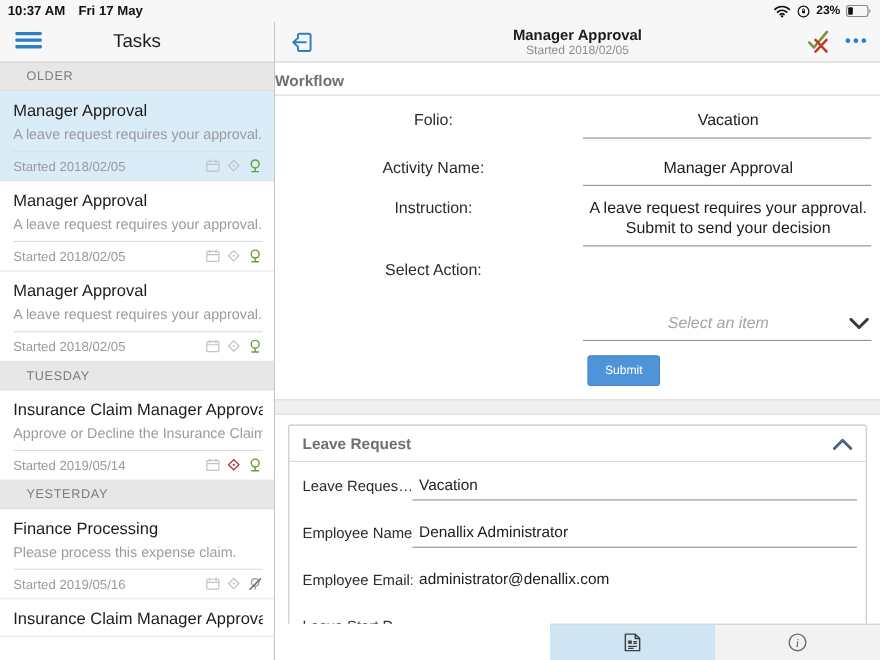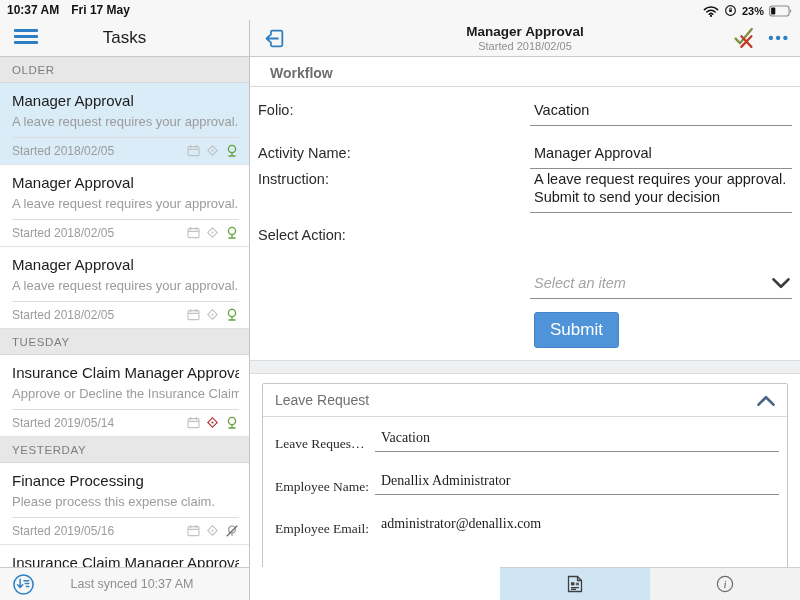--- a/index.html
+++ b/index.html
@@ -4,33 +4,33 @@
 <style>
   * { margin:0; padding:0; box-sizing:border-box; }
   html,body { width:800px; height:600px; overflow:hidden; background:#fff;
     font-family:"Liberation Sans", sans-serif; -webkit-font-smoothing:antialiased; }
   .stage { position:relative; width:800px; height:600px; background:#0f172a; }
 
   
   .statusbar { position:absolute; top:0; left:0; right:0; height:20px; background:#f7f7f7;
     display:flex; align-items:center; justify-content:space-between; padding:0 7px; z-index:30; }
   .sb-left { display:flex; gap:12px; font-size:12px; font-weight:bold; color:#111; }
-  .sb-right { display:flex; align-items:flex-end; gap:5px; font-size:11px; font-weight:bold; color:#111; }
+  .sb-right { display:flex; align-items:center; gap:5px; font-size:11px; font-weight:bold; color:#111; }
 
   
   .sidebar { position:absolute; top:20px; left:0; width:250px; bottom:0; background:#fff;
     border-right:1px solid #c3c3c3; }
   .side-header { position:relative; height:37px; background:#f7f7f7; border-bottom:1px solid #c8c8c8;
     display:flex; align-items:center; justify-content:center; }
   .side-title { font-size:17px; color:#1c1c1c; }
   .hamburger { position:absolute; left:14px; top:9px; width:24px; height:18px; cursor:pointer; }
   .hamburger span { display:block; height:2.5px; background:#2c7fc4; margin-bottom:3.6px; border-radius:1px; }
   .task-list { position:absolute; top:37px; left:0; right:0; bottom:0; overflow:hidden; }
   .section-hdr { height:26px; line-height:26px; background:#e7e7e7; color:#7d7d7d; font-size:11.5px;
-    letter-spacing:.6px; padding-left:12px; border-bottom:1px solid #d8d8d8; }
+    letter-spacing:.6px; padding-left:24px; border-bottom:1px solid #d8d8d8; }
   .task { background:#fff; border-bottom:1px solid #e2e2e2; padding:9px 10px 6px 12px; }
   .task.selected { background:#d9ecf8; }
   .t-title { font-size:15px; color:#1c1c1c; line-height:18px; white-space:nowrap; overflow:hidden; }
   .t-desc { font-size:13px; color:#9b9b9b; line-height:17px; margin-top:3px; white-space:nowrap; overflow:hidden; }
   .t-foot { margin-top:7px; border-top:1px solid #dcdcdc; padding-top:5px; height:21px;
     display:flex; align-items:center; justify-content:space-between; }
   .t-started { font-size:12px; color:#9b9b9b; }
   .t-icons { display:flex; align-items:center; gap:6px; }
   .side-foot { position:absolute; bottom:0; left:0; width:249px; height:33px; background:#f7f7f7;
     border-top:1px solid #c8c8c8; display:flex; align-items:center; z-index:20; }
@@ -41,43 +41,43 @@
   .main { position:absolute; top:20px; left:250px; right:0; bottom:0; background:#fff; }
   .main-header { position:relative; height:37px; background:#f7f7f7; border-bottom:1px solid #c8c8c8; }
   .back-btn { position:absolute; left:13px; top:7px; cursor:pointer; }
   .mh-center { position:absolute; left:0; right:0; top:3px; text-align:center; }
   .mh-title { font-size:13.5px; font-weight:bold; color:#1c1c1c; line-height:17px; }
   .mh-sub { font-size:11px; color:#8f8f8f; line-height:13px; }
   .mh-right { position:absolute; right:10px; top:6px; display:flex; align-items:center; gap:12px; }
   .more-dots { color:#2c7fc4; font-size:15px; font-weight:bold; letter-spacing:2px; cursor:pointer; line-height:24px; }
 
   .main-body { position:absolute; top:37px; left:0; right:0; bottom:33px; overflow:hidden; background:#fff; }
-  .wf-heading { padding:8px 0 5px 20px; font-size:14px; font-weight:bold; color:#6f6f6f;
+  .wf-heading { padding:8px 0 5px 0; font-size:14px; font-weight:bold; color:#6f6f6f;
     border-bottom:1px solid #d9d9d9; }
   .form-area { padding-left:8px; }
-  .frow { display:flex; align-items:flex-start; }
+  .frow { display:flex; align-items:flex-start;text-align:center; }
   .frow.r1 { margin-top:14px; } .frow.r2 { margin-top:18px; }
-  .frow.r3 { margin-top:1px; } .frow.r4 { margin-top:13px; }
+  .frow.r3 { margin-top:12px; } .frow.r4 { margin-top:13px; }
   .flabel { width:272px; font-size:14.5px; color:#2b2b2b; padding-top:1px; }
   .fvalue { flex:1; margin-right:8px; border-bottom:1px solid #8f8f8f;
     padding:0 2px 6px 4px; font-size:14.5px; color:#1c1c1c; line-height:18px; }
   .fvalue .iline { display:block; }
   .select-box { display:flex; align-items:center; cursor:pointer;margin-top:48px; }
   .placeholder { font-style:italic; color:#a5a5a5; flex:1; }
   .submit-btn { margin:13px 0 0 276px; background:#4f94d9; border:1px solid #4385c8; color:#fff;
-    font-size:17px; padding:7px 15px; border-radius:3px; cursor:pointer;
+    font-size:11px; padding:7px 15px; border-radius:3px; cursor:pointer;
     font-family:"Liberation Sans", sans-serif; }
   .section-gap { margin-top:12px; height:14px; background:#eef0f1;
     border-top:1px solid #dcdcdc; border-bottom:1px solid #dcdcdc; }
 
   .card { margin:9px 12px 0 12px; border:1px solid #c6c6c6; border-radius:2px; background:#fff; height:300px; }
   .card-header { display:flex; align-items:center; justify-content:space-between;
     padding:8px 12px; border-bottom:1px solid #d9d9d9; }
-  .card-title { font-size:14px; font-weight:normal; color:#6f6f6f; }
-  .crow { display:flex; align-items:flex-end; padding:0 8px 0 12px;font-family:Liberation Serif, serif; }
+  .card-title { font-size:14px; font-weight:bold; color:#6f6f6f; }
+  .crow { display:flex; align-items:flex-start; padding:0 8px 0 12px; }
   .crow.c1 { padding-top:12px; } .crow.c2,.crow.c3,.crow.c4,.crow.c5 { padding-top:20px; }
   .clabel { width:100px; font-size:13.5px; color:#2b2b2b; padding-top:2px; white-space:nowrap; overflow:hidden; }
   .cvalue { flex:1; border-bottom:1px solid #8f8f8f; padding:0 2px 5px 6px;
     font-size:14px; color:#1c1c1c; line-height:17px; }
   .cvalue.nol { border-bottom:none; }
   .cvalue.datew { flex:none; width:200px; display:flex; align-items:center;margin-top:28px; }
   .cvalue .dtext { flex:1; }
   .cal-btn { cursor:pointer; display:flex; margin-right:2px; }
 
   
@@ -283,30 +283,20 @@
         </div>
       </div>
 
 
       <div class="task">
         <div class="t-title">Insurance Claim Manager Approval</div>
 
       </div>
     </div>
 
-    <div class="side-foot">
-      <span class="sync-btn">
-        <svg width="23" height="23" viewBox="0 0 24 24">
-          <circle cx="12" cy="12" r="10" fill="none" stroke="#2c7fc4" stroke-width="1.6"></circle>
-          <path d="M8.5 6.5v8.3M5.8 12.2l2.7 3 2.7-3" fill="none" stroke="#2c7fc4" stroke-width="1.5" stroke-linecap="round" stroke-linejoin="round"></path>
-          <path d="M12.5 8h5M13.8 11h3.7M15.1 14h2.4" stroke="#2c7fc4" stroke-width="1.5" stroke-linecap="round"></path>
-        </svg>
-      </span>
-      <span class="last-synced">Last synced 10:37 AM</span>
-    </div>
   </div>
 
   <div class="main">
     <div class="main-header">
       <span class="back-btn">
         <svg width="23" height="23" viewBox="0 0 22 22">
           <rect x="7.5" y="3.5" width="11" height="15" rx="1.5" fill="none" stroke="#2c7fc4" stroke-width="1.7"></rect>
           <rect x="5" y="8.2" width="4.4" height="5.6" fill="#f7f7f7"></rect>
           <path d="M15 11H3.6M6.8 7.8L3.4 11l3.4 3.2" fill="none" stroke="#2c7fc4" stroke-width="1.7" stroke-linejoin="round"></path>
         </svg>

